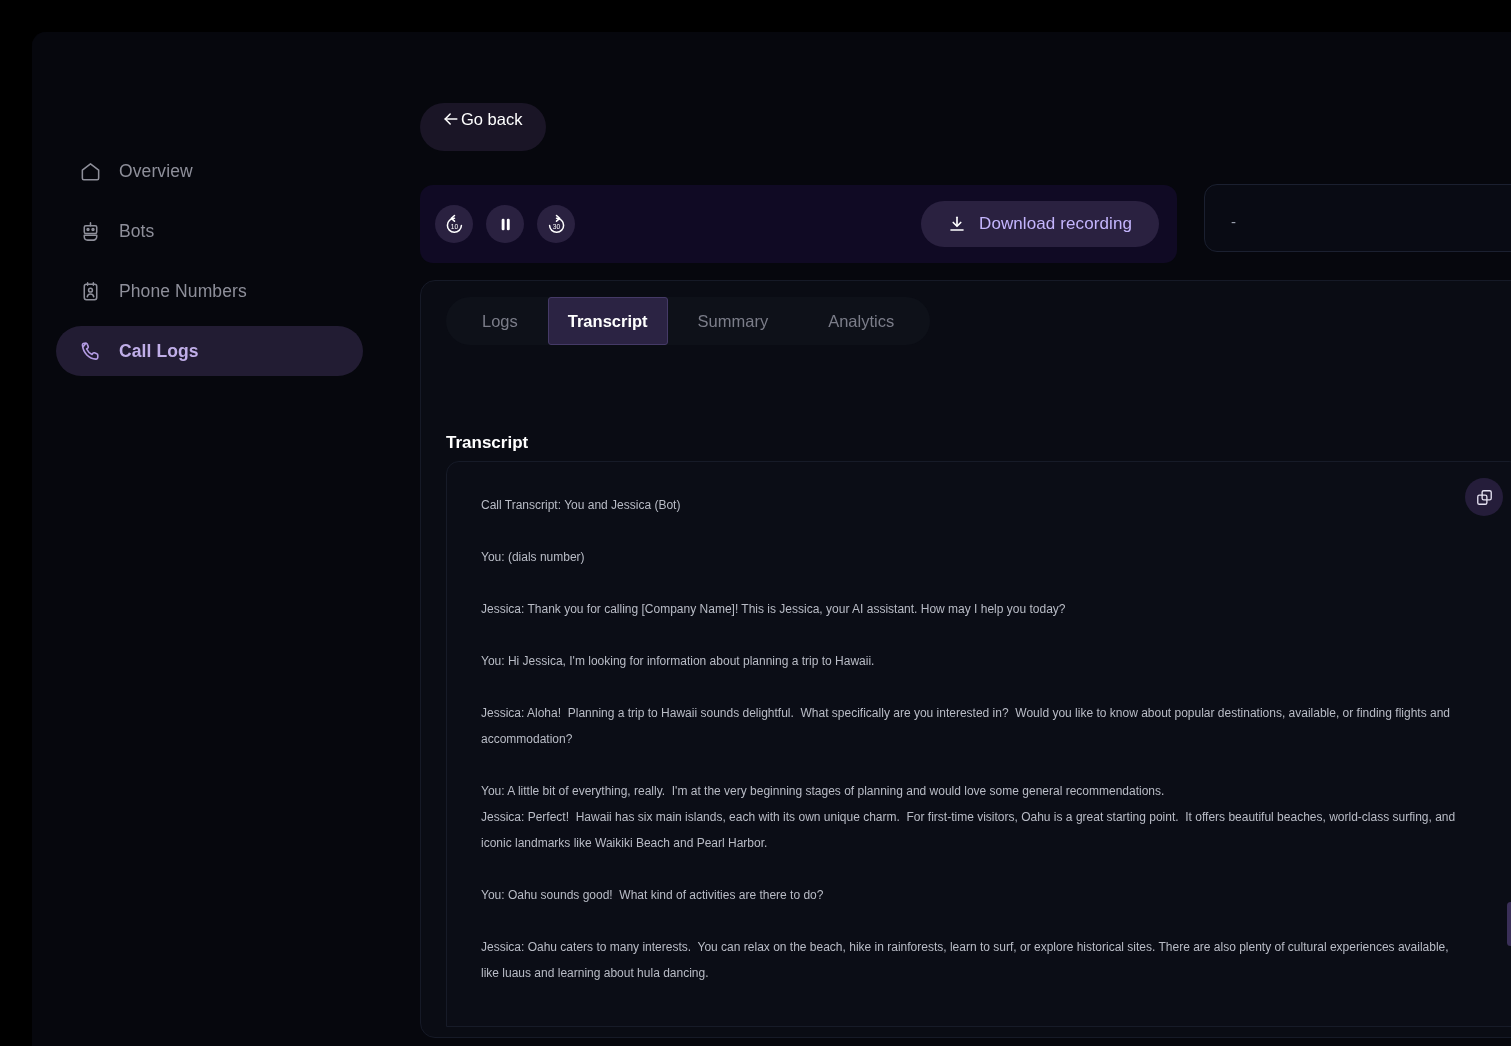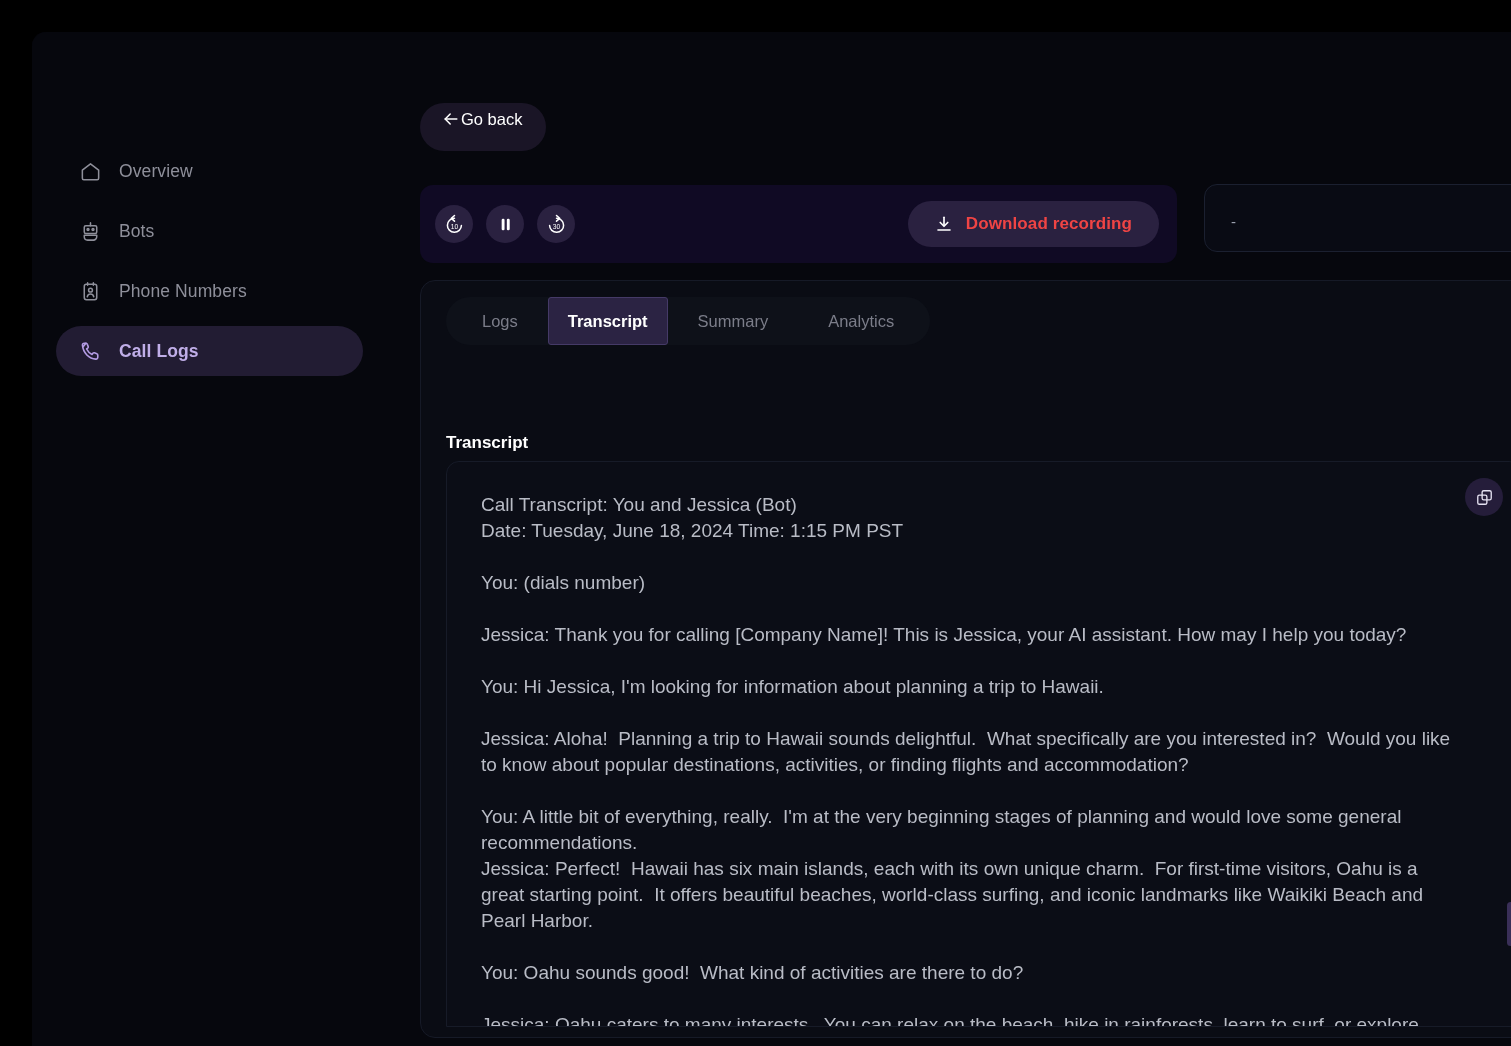--- a/index.html
+++ b/index.html
@@ -114,21 +114,21 @@
   .pbtn svg { width: 23px; height: 23px; display: block; }
   .dl {
     margin-left: auto;
     height: 46px;
     display: flex; align-items: center; gap: 13px;
     padding: 0 27px;
     background: #2a2140;
     border-radius: 23px;
     cursor: pointer;
   }
-  .dl .lbl { color: #ef4444; font-size: 17px; font-weight: 700; letter-spacing: 0.1px; }
+  .dl .lbl { color: #c4b5fd; font-size: 17px; font-weight: 400; letter-spacing: 0.1px; }
   .dl svg { width: 18px; height: 18px; color: #fff; display:block; }
 
   
   .side-card {
     position: absolute;
     left: 817px; top: 152px;
     width: 340px; height: 68px;
     background: #090b14;
     border: 1px solid #1b2030;
     border-radius: 13px;
@@ -203,21 +203,21 @@
     width: 38px; height: 38px;
     border-radius: 50%;
     background: #251d3a;
     display: flex; align-items: center; justify-content: center;
     cursor: pointer;
     color: #e6e2f2;
   }
   .copy-btn svg { width: 19px; height: 19px; display:block; }
 
   .tline {
-    font-size: 19px;
+    font-size: 12px;
     line-height: 26px;
     color: #b9bcc6;
     white-space: pre-wrap;
   }
   .tgap { height: 26px; }
 
   .scrollbar {
     position: absolute;
     right: 7px; top: 48px;
     width: 7px;
@@ -356,29 +356,28 @@
       <div class="transcript-box">
 
         <div class="copy-btn">
           <svg viewBox="0 0 24 24" fill="none" stroke="currentColor" stroke-width="1.7" stroke-linecap="round" stroke-linejoin="round">
               <rect x="9" y="3.5" width="11.5" height="11.5" rx="2"></rect>
               <rect x="3.5" y="9" width="11.5" height="11.5" rx="2"></rect>
             </svg>
         </div>
 
         <div class="tline">Call Transcript: You and Jessica (Bot)</div>
-        <div class="tline">Date: Tuesday, June 18, 2024 Time: 1:15 PM PST</div>
         <div class="tgap"></div>
         <div class="tline">You: (dials number)</div>
         <div class="tgap"></div>
         <div class="tline">Jessica: Thank you for calling [Company Name]! This is Jessica, your AI assistant. How may I help you today?</div>
         <div class="tgap"></div>
         <div class="tline">You: Hi Jessica, I'm looking for information about planning a trip to Hawaii.</div>
         <div class="tgap"></div>
-        <div class="tline">Jessica: Aloha!  Planning a trip to Hawaii sounds delightful.  What specifically are you interested in?  Would you like to know about popular destinations, activities, or finding flights and accommodation?</div>
+        <div class="tline">Jessica: Aloha!  Planning a trip to Hawaii sounds delightful.  What specifically are you interested in?  Would you like to know about popular destinations, available, or finding flights and accommodation?</div>
         <div class="tgap"></div>
         <div class="tline">You: A little bit of everything, really.  I'm at the very beginning stages of planning and would love some general recommendations.
 Jessica: Perfect!  Hawaii has six main islands, each with its own unique charm.  For first-time visitors, Oahu is a great starting point.  It offers beautiful beaches, world-class surfing, and iconic landmarks like Waikiki Beach and Pearl Harbor.</div>
         <div class="tgap"></div>
         <div class="tline">You: Oahu sounds good!  What kind of activities are there to do?</div>
         <div class="tgap"></div>
         <div class="tline">Jessica: Oahu caters to many interests.  You can relax on the beach, hike in rainforests, learn to surf, or explore historical sites. There are also plenty of cultural experiences available, like luaus and learning about hula dancing.</div>
 
         <div class="scrollbar">
           <div class="scroll-thumb"></div>

